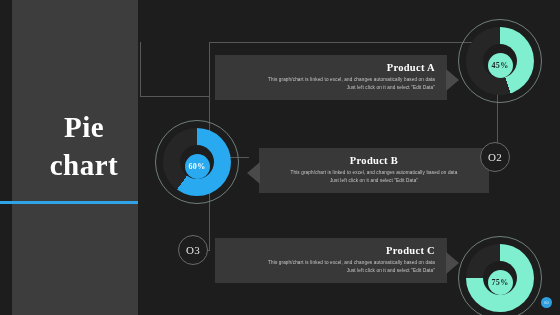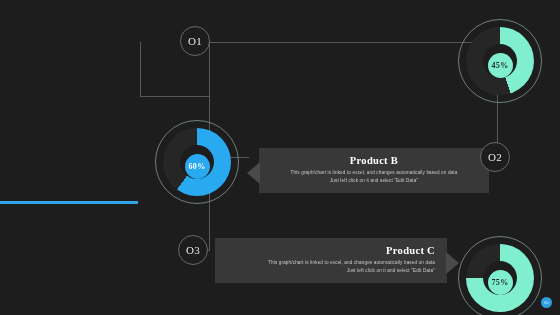--- a/index.html
+++ b/index.html
@@ -152,34 +152,45 @@
     background:#2f9fe0;
     display:flex; align-items:center; justify-content:center;
     font-size:4px; color:#cfe9f7;
   }
 </style>
 </head>
 <body>
 
 <div id="slide">
 
+  <div id="left-panel">
+    <div id="title-block">
+      <div class="title-line">Pie</div>
+      <div class="title-line">chart</div>
+    </div>
+  </div>
   <div id="title-rule"></div>
 
   <div id="conn-o1"></div>
   <div id="conn-spine"></div>
   <div id="conn-o1-right"></div>
   <div id="conn-a-o2"></div>
   <div id="conn-o2-left"></div>
   <div id="conn-b"></div>
   <div id="conn-o3"></div>
 
-  <div class="o-marker" id="o1">O1</div>
   <div class="o-marker" id="o2">O2</div>
   <div class="o-marker" id="o3">O3</div>
 
+  <div class="callout" id="box-a">
+    <div class="notch-right"></div>
+    <div class="prod-title align-right">Product A</div>
+    <div class="prod-body align-right">This graph/chart is linked to excel, and changes automatically based on data</div>
+    <div class="prod-body align-right">Just left click on it and select "Edit Data"</div>
+  </div>
 
   <div class="callout" id="box-b">
     <div class="notch-left"></div>
     <div class="prod-title align-left">Product B</div>
     <div class="prod-body align-left">This graph/chart is linked to excel, and changes automatically based on data</div>
     <div class="prod-body align-left">Just left click on it and select "Edit Data"</div>
   </div>
 
   <div class="callout" id="box-c">
     <div class="notch-right"></div>

